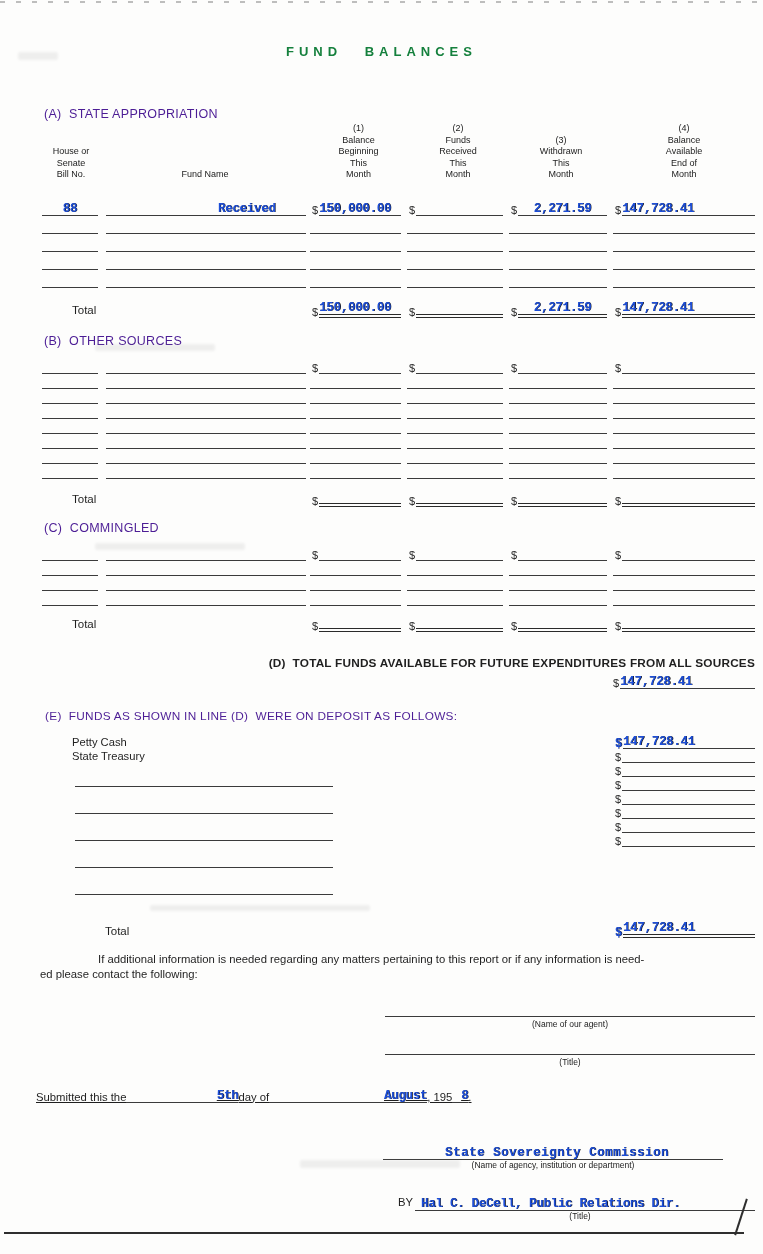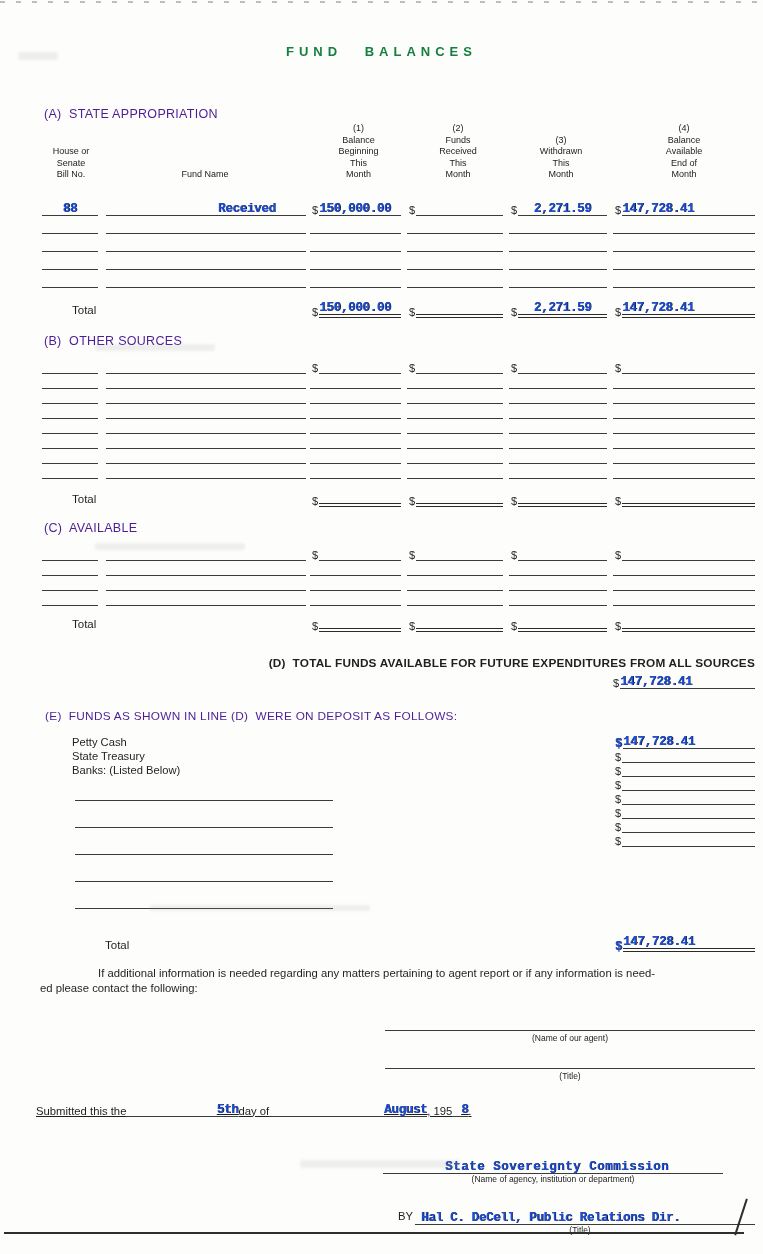--- a/index.html
+++ b/index.html
@@ -410,21 +410,21 @@
     <span class="money">
         <span class="d">$</span>
         <span class="ln dbl"></span>
       </span>
     <span class="money last">
         <span class="d">$</span>
         <span class="ln dbl"></span>
       </span>
   </div>
 
-  <div class="sech" style="margin-top:14px;">(C)  AVAILABLE</div>
+  <div class="sech" style="margin-top:14px;">(C)  COMMINGLED</div>
 
   <div class="grid rowS" style="margin-top:10px;height:16px;">
     <span class="cb">
         <span class="ln"></span>
       </span>
     <span class="cf">
         <span class="ln"></span>
       </span>
     <span class="money">
         <span class="d">$</span>
@@ -533,21 +533,20 @@
         <span class="ln"><span class="typed">147,728.41</span></span>
       </span>
   </div>
 
   <div class="sech pre" style="margin-top:20px;font-size:11.8px;padding-left:45px;">(E)  FUNDS AS SHOWN IN LINE (D)  WERE ON DEPOSIT AS FOLLOWS:</div>
 
   <div class="eblock">
     <div class="eleft">
       <div class="itm">Petty Cash</div>
       <div class="itm">State Treasury</div>
-      <div class="itm">Banks: (Listed Below)</div>
       <div style="height:8px;"></div>
       <div class="bankline">
           <span class="ln"></span>
         </div>
         <div class="bankline">
           <span class="ln"></span>
         </div>
         <div class="bankline">
           <span class="ln"></span>
         </div>
@@ -595,21 +594,21 @@
   </div>
 
   <div class="eblock" style="margin-top:12px;align-items:end;">
     <div class="eleft" style="padding-left:63px;font-size:11.5px;">Total</div>
     <span class="money last" style="height:20px;">
         <span class="d typed d2">$</span>
         <span class="ln dbl"><span class="typed">147,728.41</span></span>
       </span>
   </div>
 
-  <div class="note">If additional information is needed regarding any matters pertaining to agent report or if any information is need-
+  <div class="note">If additional information is needed regarding any matters pertaining to this report or if any information is need-
 ed please contact the following:</div>
 
   <div class="signblk" style="margin-top:30px;">
     <div class="ln"></div>
     <div class="caption">(Name of our agent)</div>
   </div>
   <div class="signblk" style="margin-top:22px;">
     <div class="ln"></div>
     <div class="caption">(Title)</div>
   </div>

